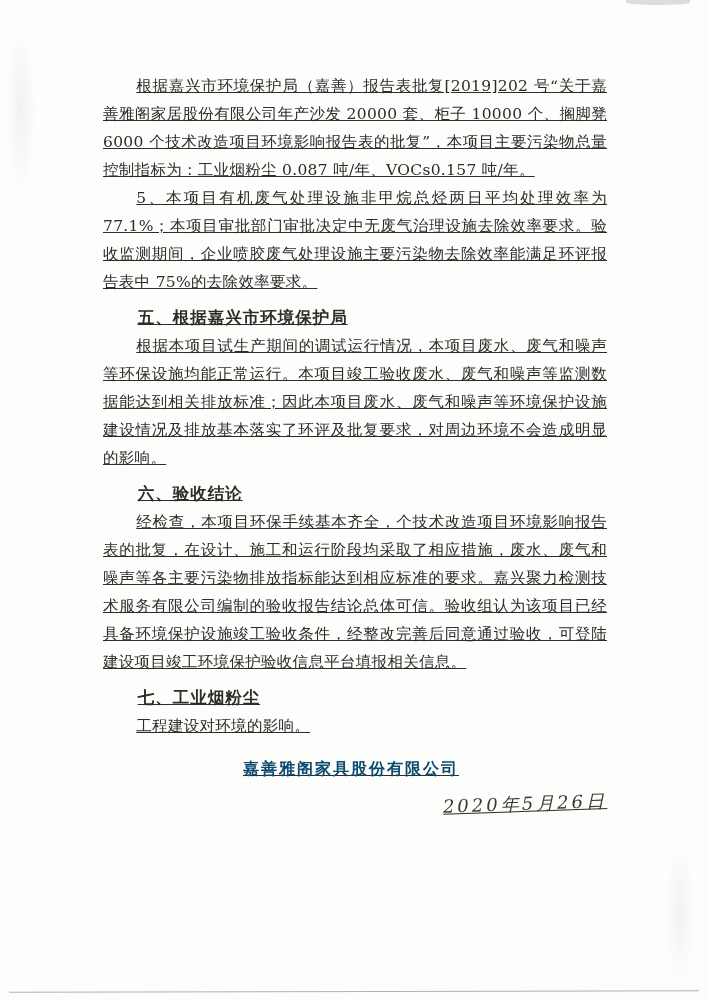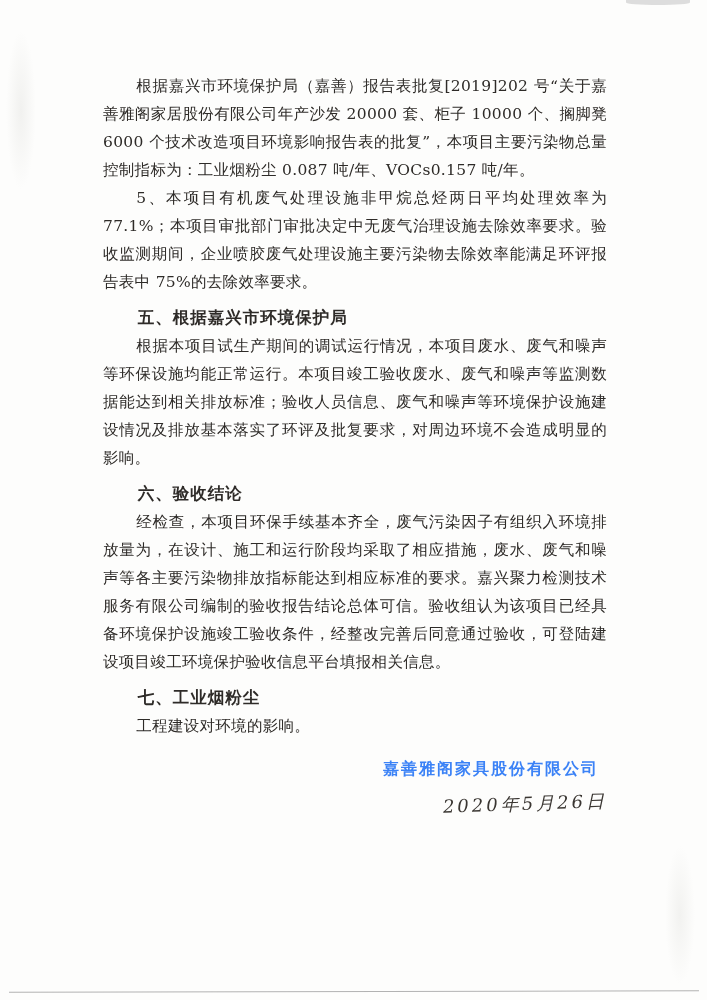--- a/index.html
+++ b/index.html
@@ -43,20 +43,21 @@
     left: 9px; top: 991px;
     width: 690px; height: 1px;
     background: #b2b2b2;
     transform: rotate(-0.12deg);
   }
   .content {
     position: absolute;
     left: 103px;
     top: 72px;
     width: 504px;
+    text-decoration: underline;
   }
   .para {
     margin: 0;
     font-size: 15.5px;
     line-height: 28px;
     text-align: justify;
     text-indent: 2.15em;
     letter-spacing: 0.3px;
   }
   .sect {
@@ -64,24 +65,24 @@
     font-size: 16.5px;
     line-height: 28px;
     font-weight: bold;
     text-indent: 2.1em;
     letter-spacing: 1px;
   }
   .sig-company {
     margin: 16px 8px 0 0;
     font-size: 16px;
     line-height: 26px;
-    text-align: right;
+    text-align: center;
     letter-spacing: 2px;
     font-weight: bold;
-    color: #3b82f6;
+    color: #0c4a6e;
   }
   .sig-date {
     margin: 6px 0 0 0;
     font-size: 18px;
     line-height: 26px;
     text-align: right;
     font-style: italic;
     letter-spacing: 3px;
     color: #3a3632;
     transform: rotate(-2deg);
@@ -99,25 +100,25 @@
 
   <div class="content">
 
     <p class="para">根据嘉兴市环境保护局（嘉善）报告表批复[2019]202 号“关于嘉善雅阁家居股份有限公司年产沙发 20000 套、柜子 10000 个、搁脚凳 6000 个技术改造项目环境影响报告表的批复”，本项目主要污染物总量控制指标为：工业烟粉尘 0.087 吨/年、VOCs0.157 吨/年。</p>
 
 
     <p class="para">5、本项目有机废气处理设施非甲烷总烃两日平均处理效率为 77.1%；本项目审批部门审批决定中无废气治理设施去除效率要求。验收监测期间，企业喷胶废气处理设施主要污染物去除效率能满足环评报告表中 75%的去除效率要求。</p>
 
     <h2 class="sect">五、根据嘉兴市环境保护局</h2>
 
-    <p class="para">根据本项目试生产期间的调试运行情况，本项目废水、废气和噪声等环保设施均能正常运行。本项目竣工验收废水、废气和噪声等监测数据能达到相关排放标准；验收人员信息、废气和噪声等环境保护设施建设情况及排放基本落实了环评及批复要求，对周边环境不会造成明显的影响。</p>
+    <p class="para">根据本项目试生产期间的调试运行情况，本项目废水、废气和噪声等环保设施均能正常运行。本项目竣工验收废水、废气和噪声等监测数据能达到相关排放标准；因此本项目废水、废气和噪声等环境保护设施建设情况及排放基本落实了环评及批复要求，对周边环境不会造成明显的影响。</p>
 
     <h2 class="sect">六、验收结论</h2>
 
-    <p class="para">经检查，本项目环保手续基本齐全，废气污染因子有组织入环境排放量为，在设计、施工和运行阶段均采取了相应措施，废水、废气和噪声等各主要污染物排放指标能达到相应标准的要求。嘉兴聚力检测技术服务有限公司编制的验收报告结论总体可信。验收组认为该项目已经具备环境保护设施竣工验收条件，经整改完善后同意通过验收，可登陆建设项目竣工环境保护验收信息平台填报相关信息。</p>
+    <p class="para">经检查，本项目环保手续基本齐全，个技术改造项目环境影响报告表的批复，在设计、施工和运行阶段均采取了相应措施，废水、废气和噪声等各主要污染物排放指标能达到相应标准的要求。嘉兴聚力检测技术服务有限公司编制的验收报告结论总体可信。验收组认为该项目已经具备环境保护设施竣工验收条件，经整改完善后同意通过验收，可登陆建设项目竣工环境保护验收信息平台填报相关信息。</p>
 
     <h2 class="sect">七、工业烟粉尘</h2>
 
     <p class="para">工程建设对环境的影响。</p>
 
     <div class="sig-company">嘉善雅阁家具股份有限公司</div>
 
     <div class="sig-date">2020年5月26日</div>
 
   </div>

